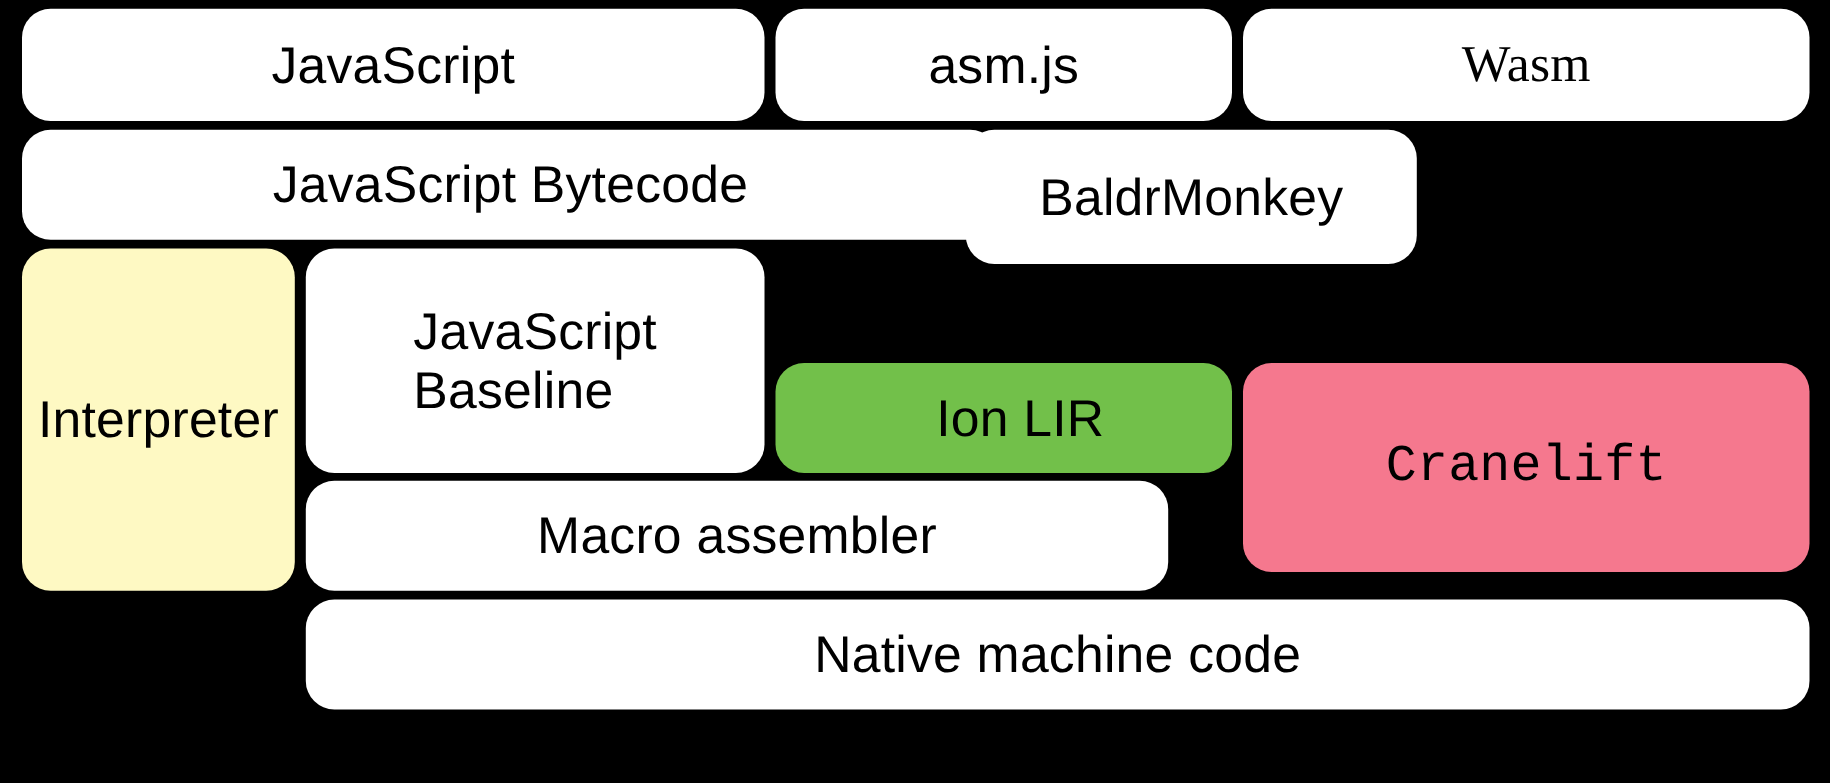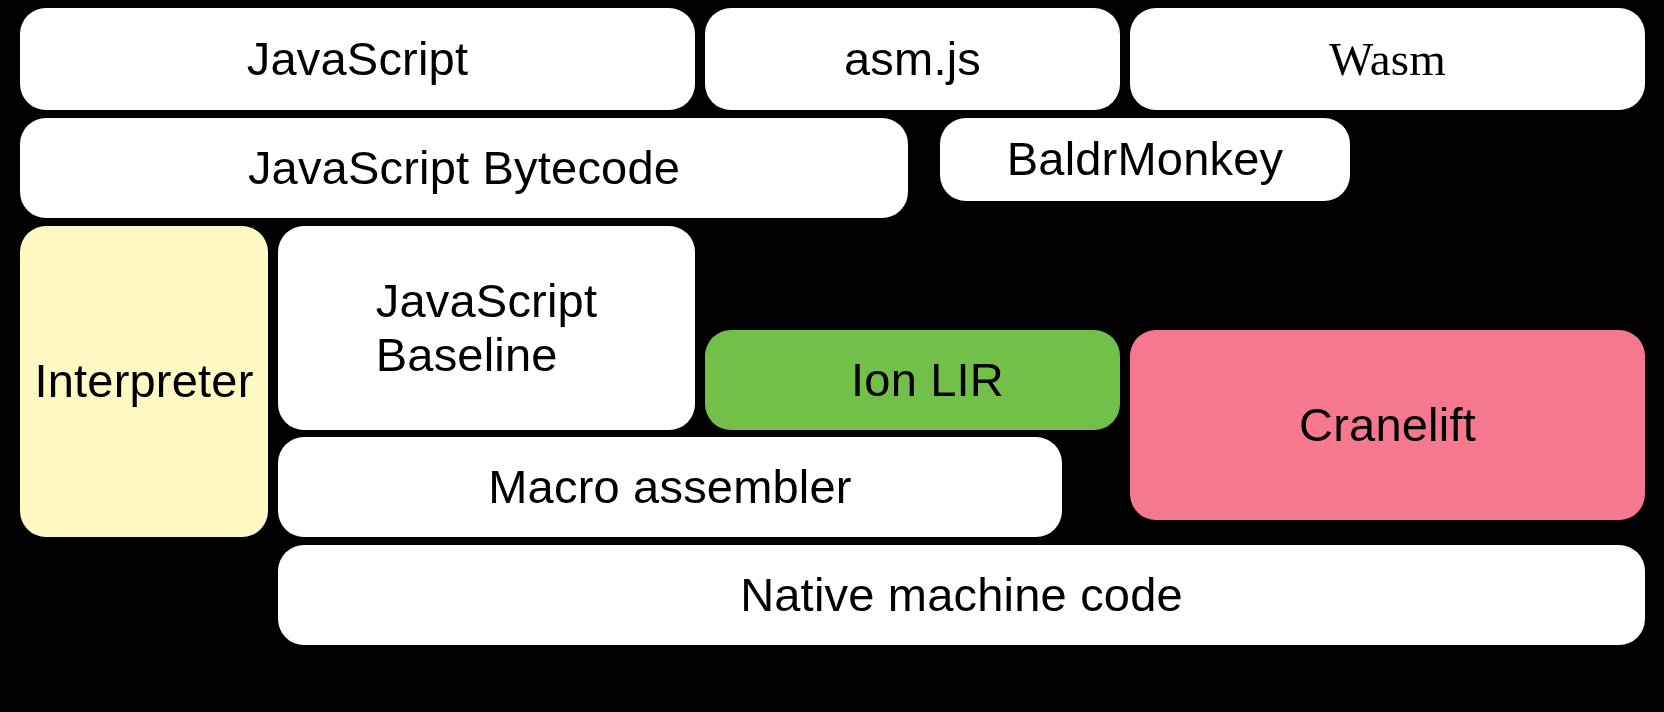--- a/index.html
+++ b/index.html
@@ -42,21 +42,21 @@
   .node.multiline    { line-height: 1.14; }
 </style>
 </head>
 <body>
 
 <div id="canvas" style="background: rgb(0, 0, 0);">
     <div class="node fill-white" style="left: 20px; top: 8px; width: 675px; height: 102px;">JavaScript</div>
     <div class="node fill-white" style="left: 705px; top: 8px; width: 415px; height: 102px;">asm.js</div>
     <div class="node fill-white" style="left: 1130px; top: 8px; width: 515px; height: 102px; font-family: Liberation Serif, serif;">Wasm</div>
     <div class="node fill-white" style="left: 20px; top: 118px; width: 888px; height: 100px;">JavaScript Bytecode</div>
-    <div class="node fill-white" style="left: 940px; top: 118px; width: 410px; height: 83px;">BaldrMonkey</div>
+    <div class="node fill-white" style="left: 878px; top: 118px; width: 410px; height: 122px;">BaldrMonkey</div>
     <div class="node fill-gray" style="left: 20px; top: 226px; width: 248px; height: 311px;">Interpreter</div>
     <div class="node fill-white multiline" style="left: 278px; top: 226px; width: 417px; height: 204px;">JavaScript
 Baseline</div>
     <div class="node fill-green" style="left: 705px; top: 330px; width: 415px; height: 100px; padding-left: 40px;">Ion LIR</div>
-    <div class="node fill-pink" style="left: 1130px; top: 330px; width: 515px; height: 190px;">Cranelift</div>
+    <div class="node fill-pink" style="left: 1130px; top: 330px; width: 515px; height: 190px; font-family: Liberation Mono, monospace;">Cranelift</div>
     <div class="node fill-white" style="left: 278px; top: 437px; width: 784px; height: 100px;">Macro assembler</div>
     <div class="node fill-white" style="left: 278px; top: 545px; width: 1367px; height: 100px;">Native machine code</div>
   </div>
 
 </body></html>

